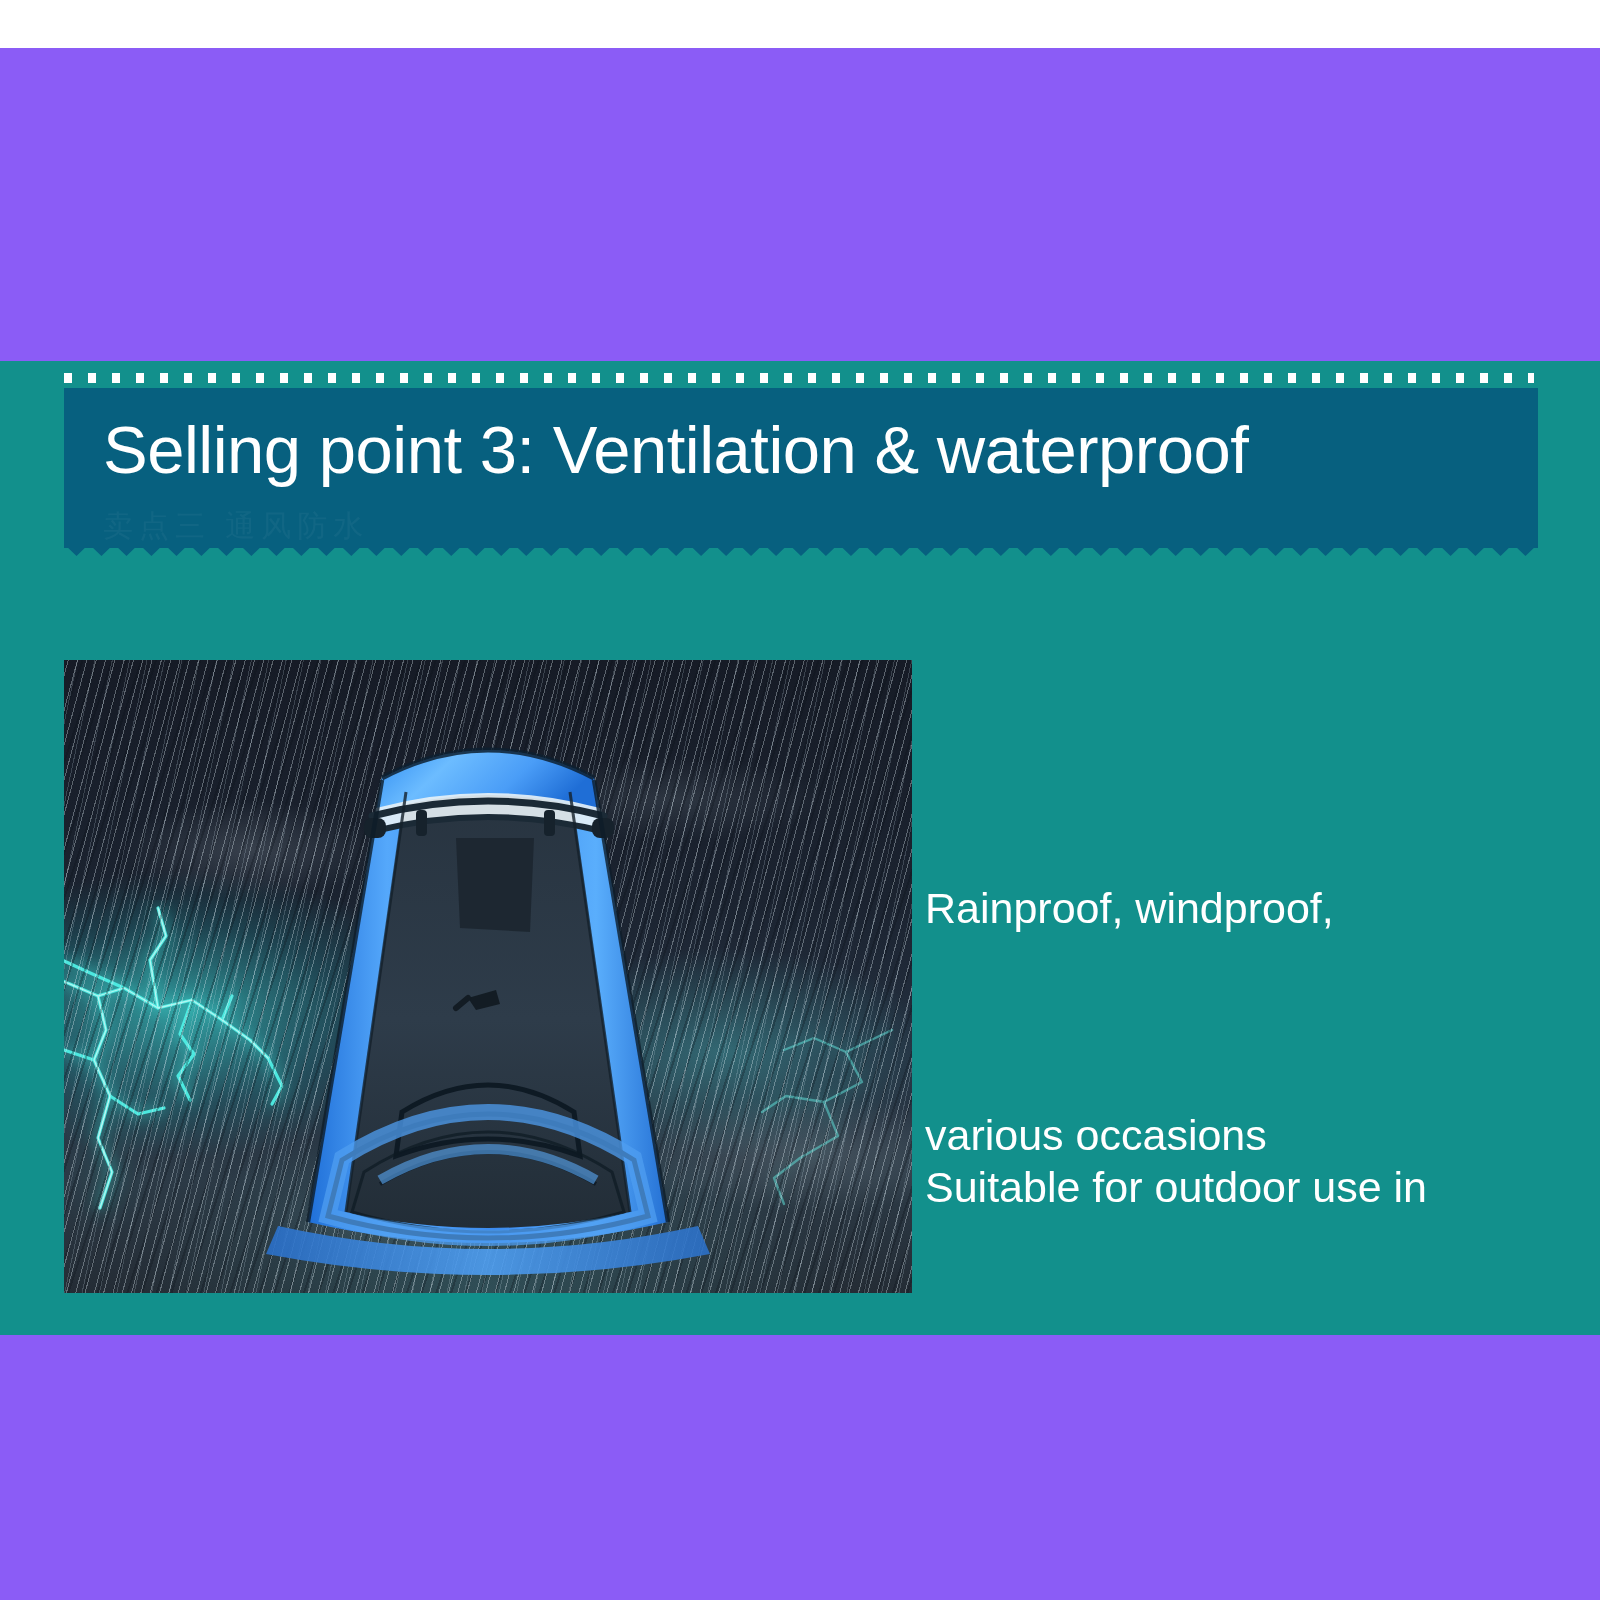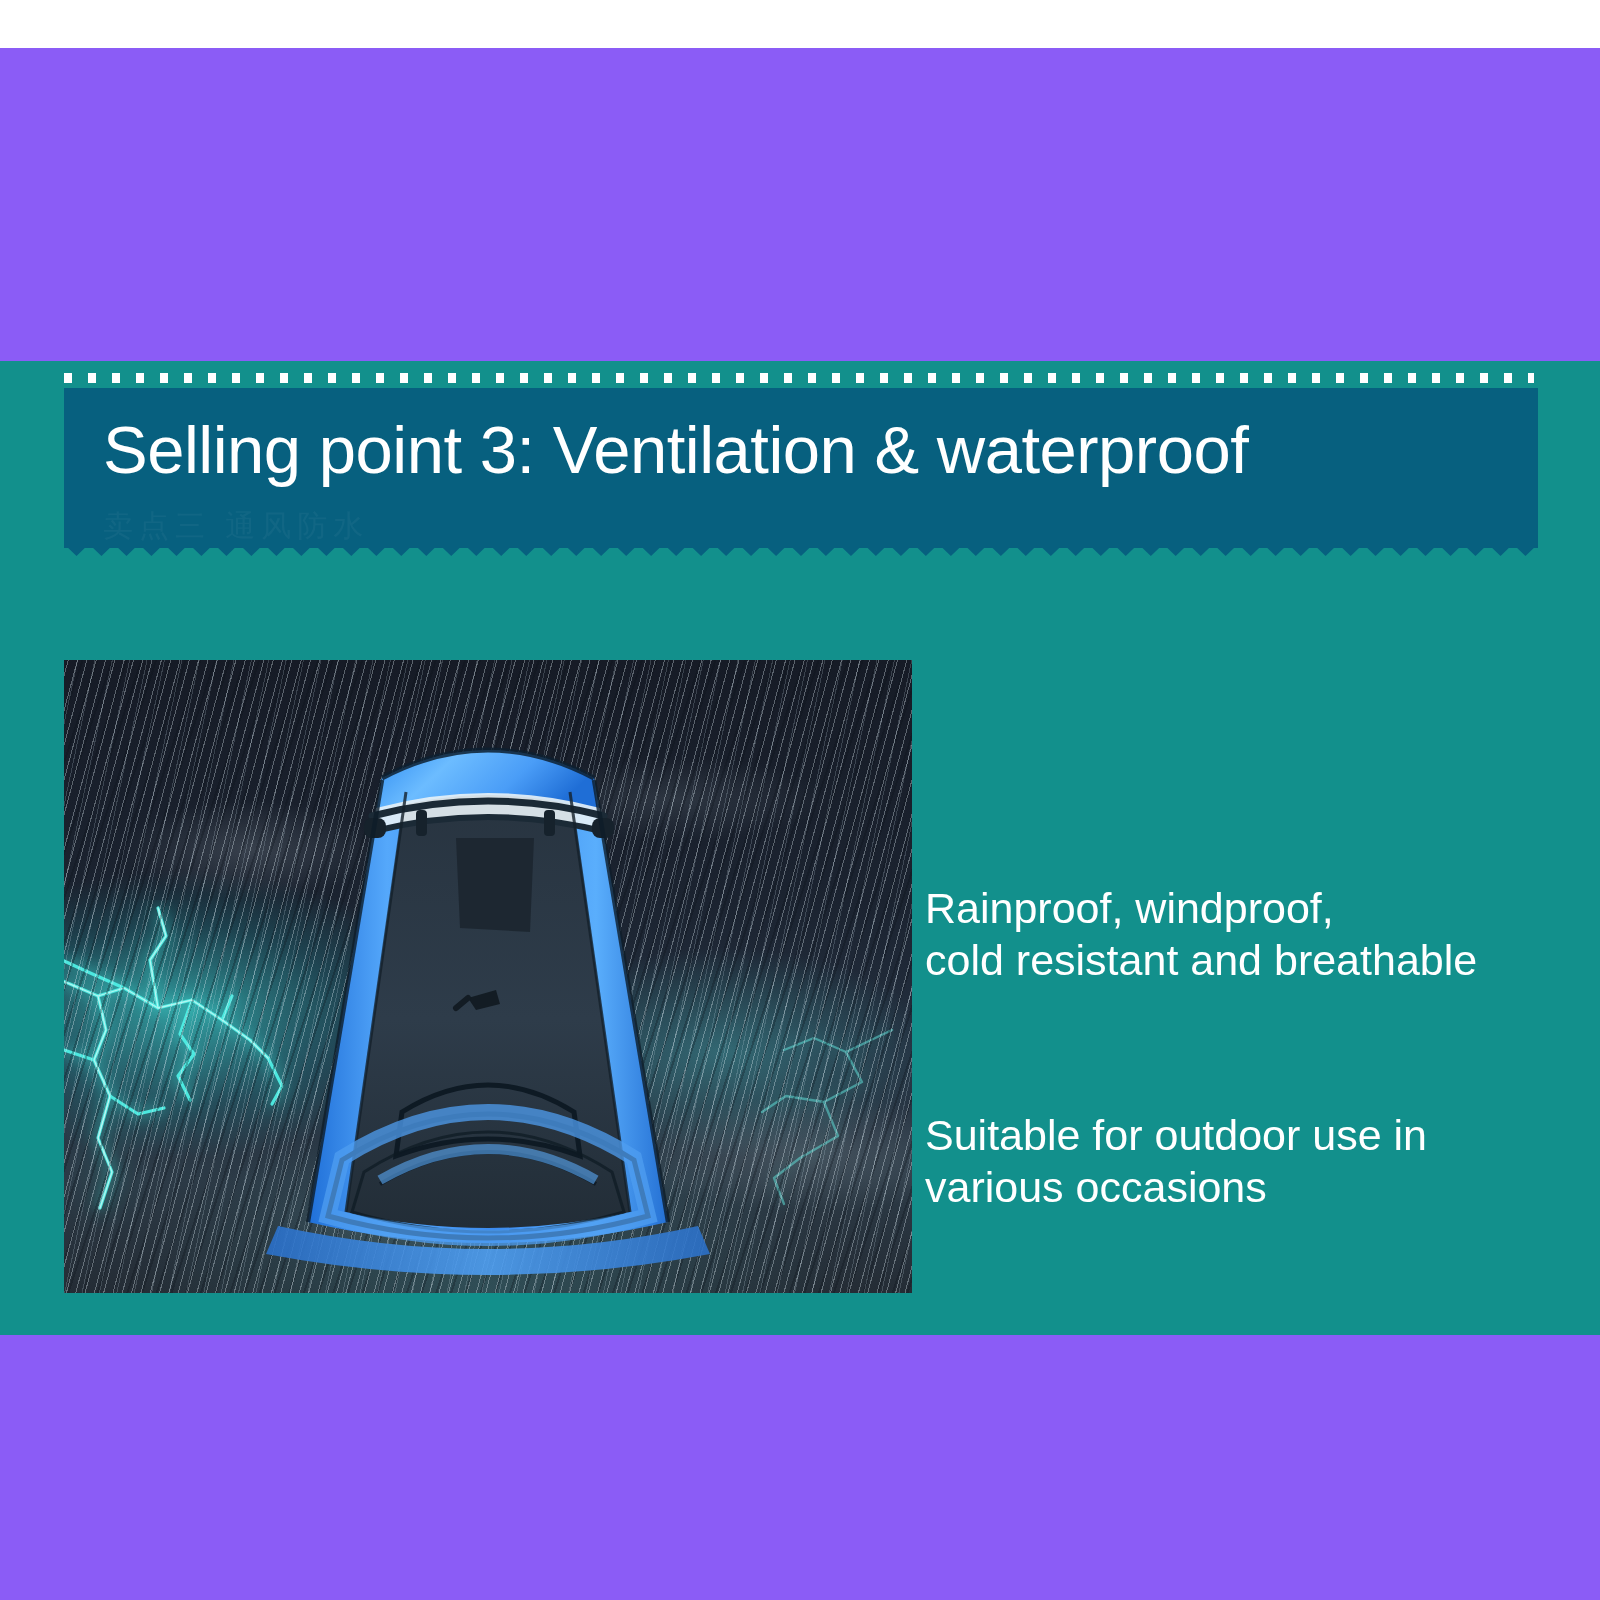--- a/index.html
+++ b/index.html
@@ -286,21 +286,20 @@
       <path d="M300 512 Q424 432 548 512 L560 552 Q424 592 288 552 Z" fill="none" stroke="#0d1922" stroke-width="3" opacity="0.7"></path>
       <path d="M316 524 Q424 460 532 524" fill="none" stroke="#111c26" stroke-width="4"></path>
 
       <path d="M278 498 Q424 406 570 498 L584 556 Q424 600 264 556 Z" fill="none" stroke="#4f9ef0" stroke-width="16" opacity="0.75"></path>
       <path d="M316 520 Q424 458 532 520" fill="none" stroke="#5aa9f5" stroke-width="10" opacity="0.6"></path>
     </svg>
   </div>
 
   <div class="copy copy-a">
     <p>Rainproof, windproof,</p>
-    <p>cold resistant and breathable</p>
   </div>
 
   <div class="copy copy-b">
+    <p>various occasions</p>
     <p>Suitable for outdoor use in</p>
-    <p>various occasions</p>
   </div>
 
 </div>
 
 </body></html>

